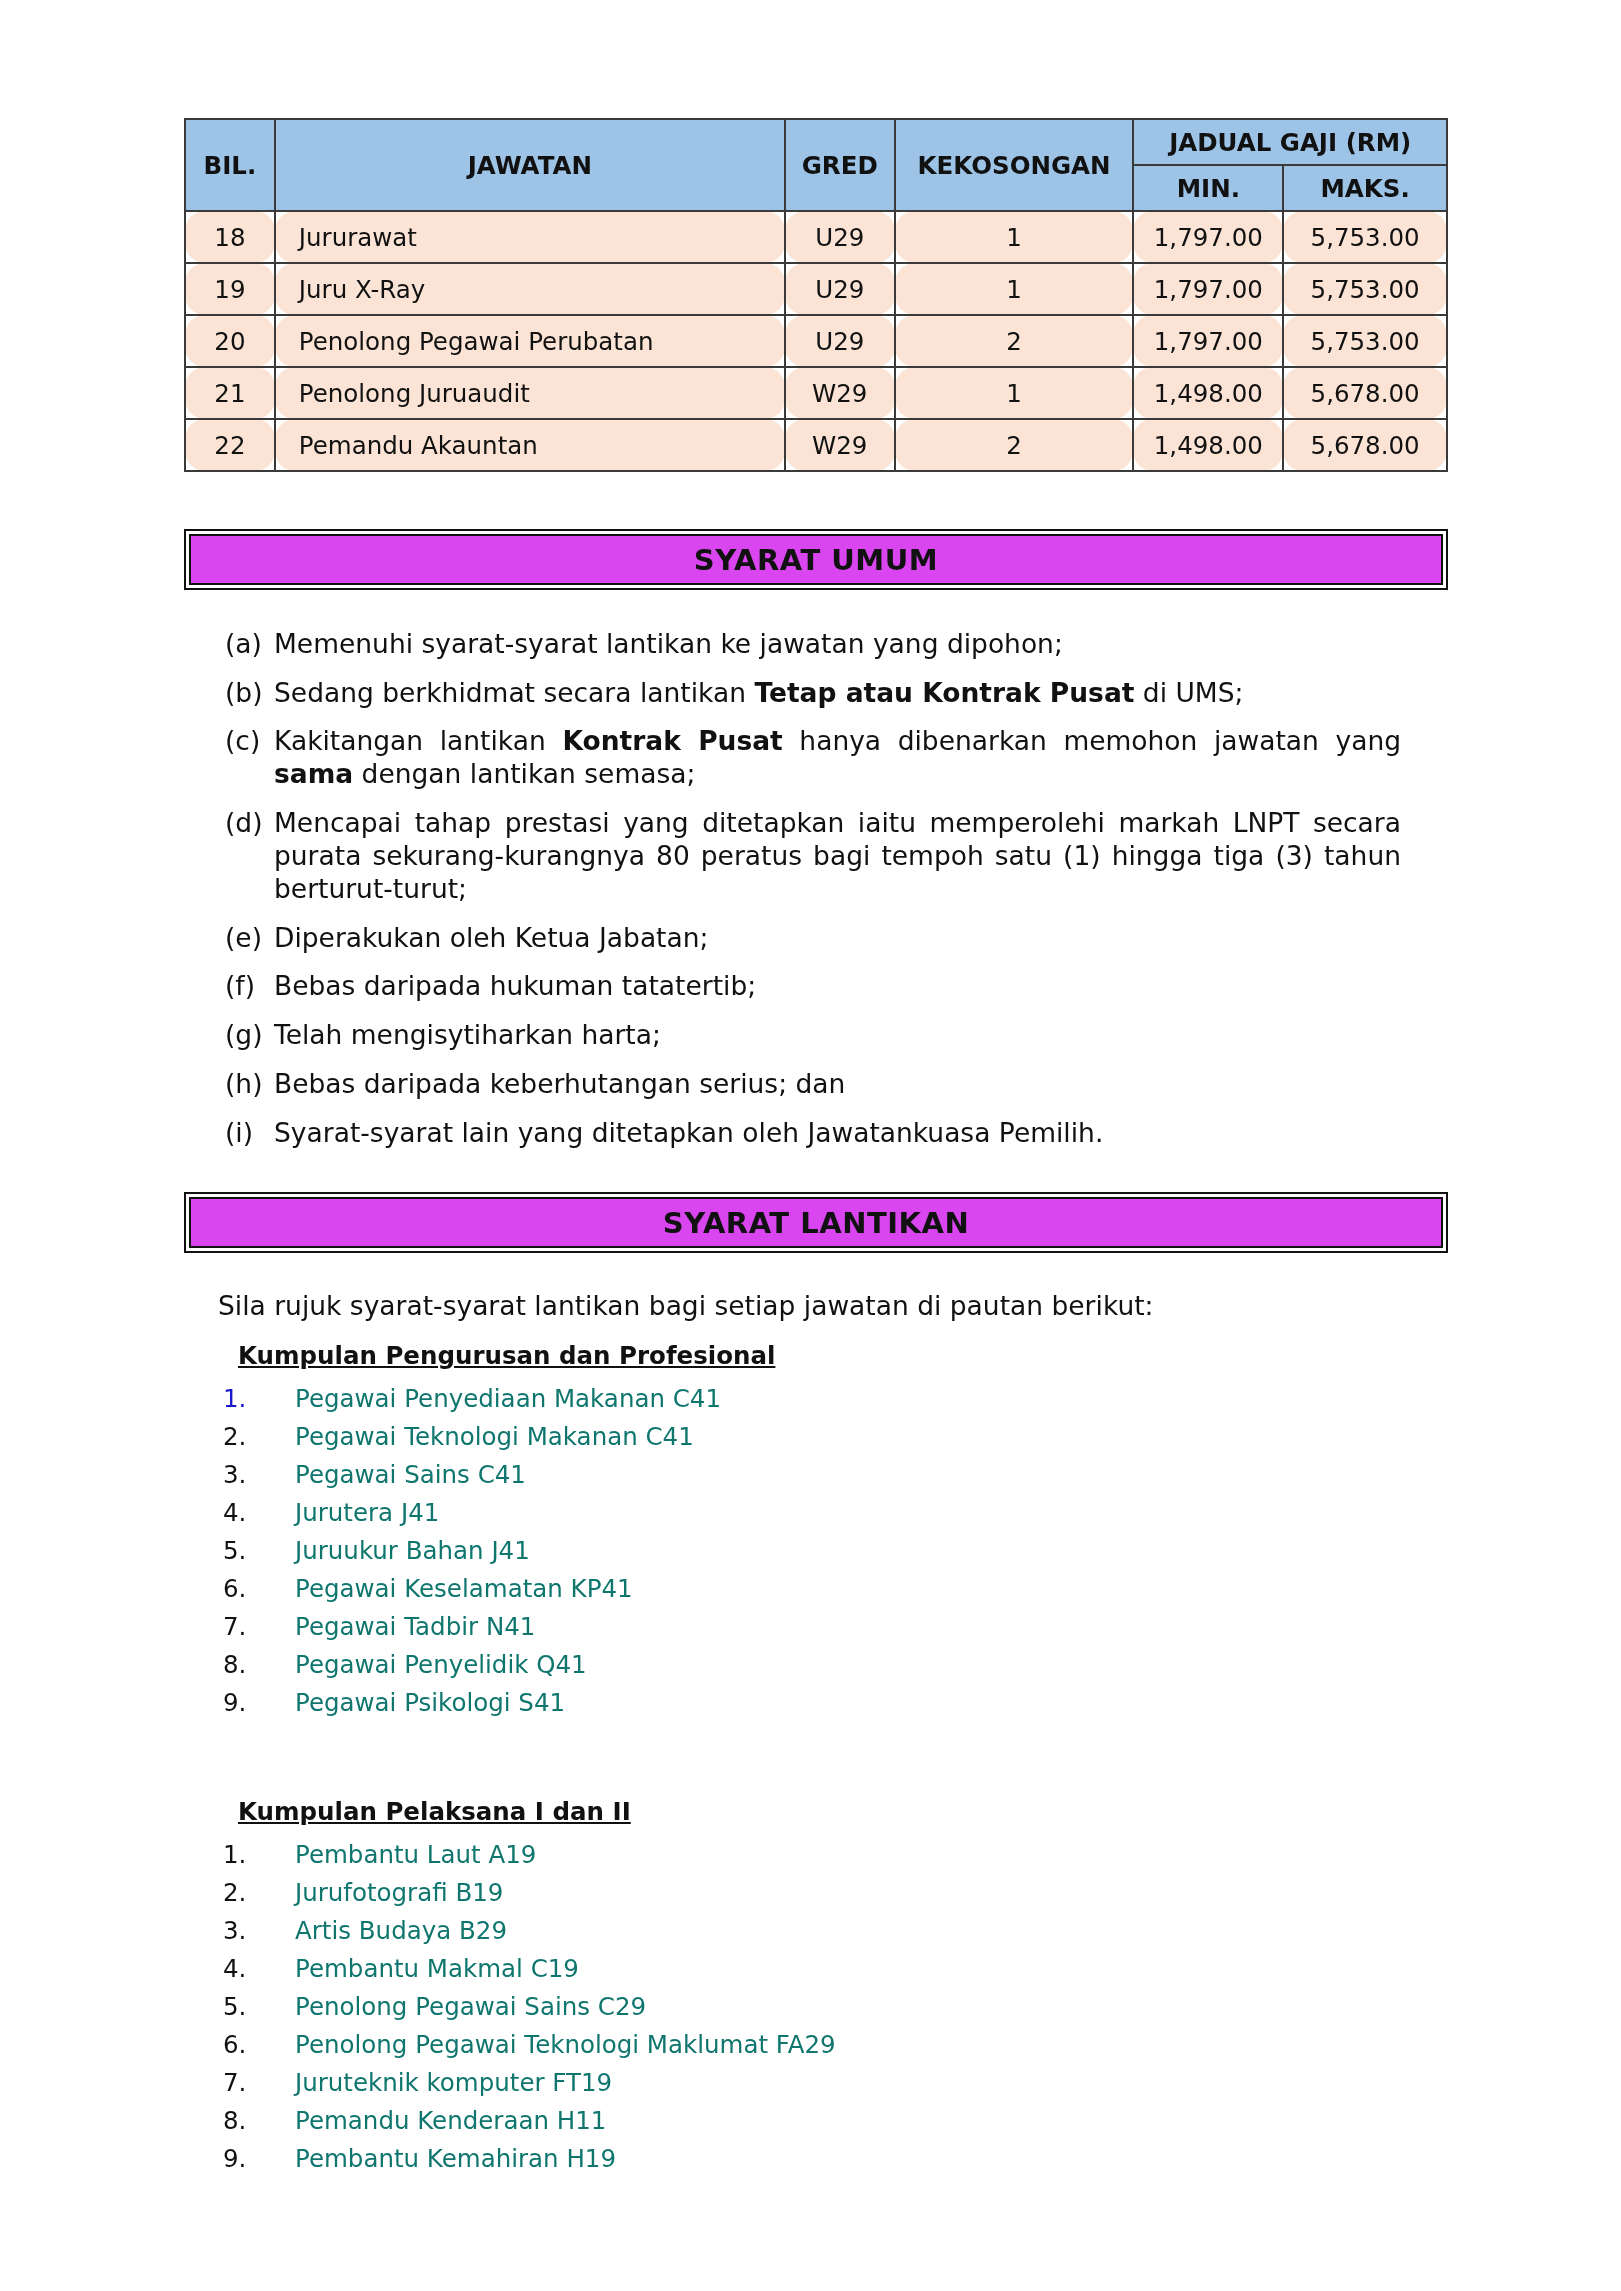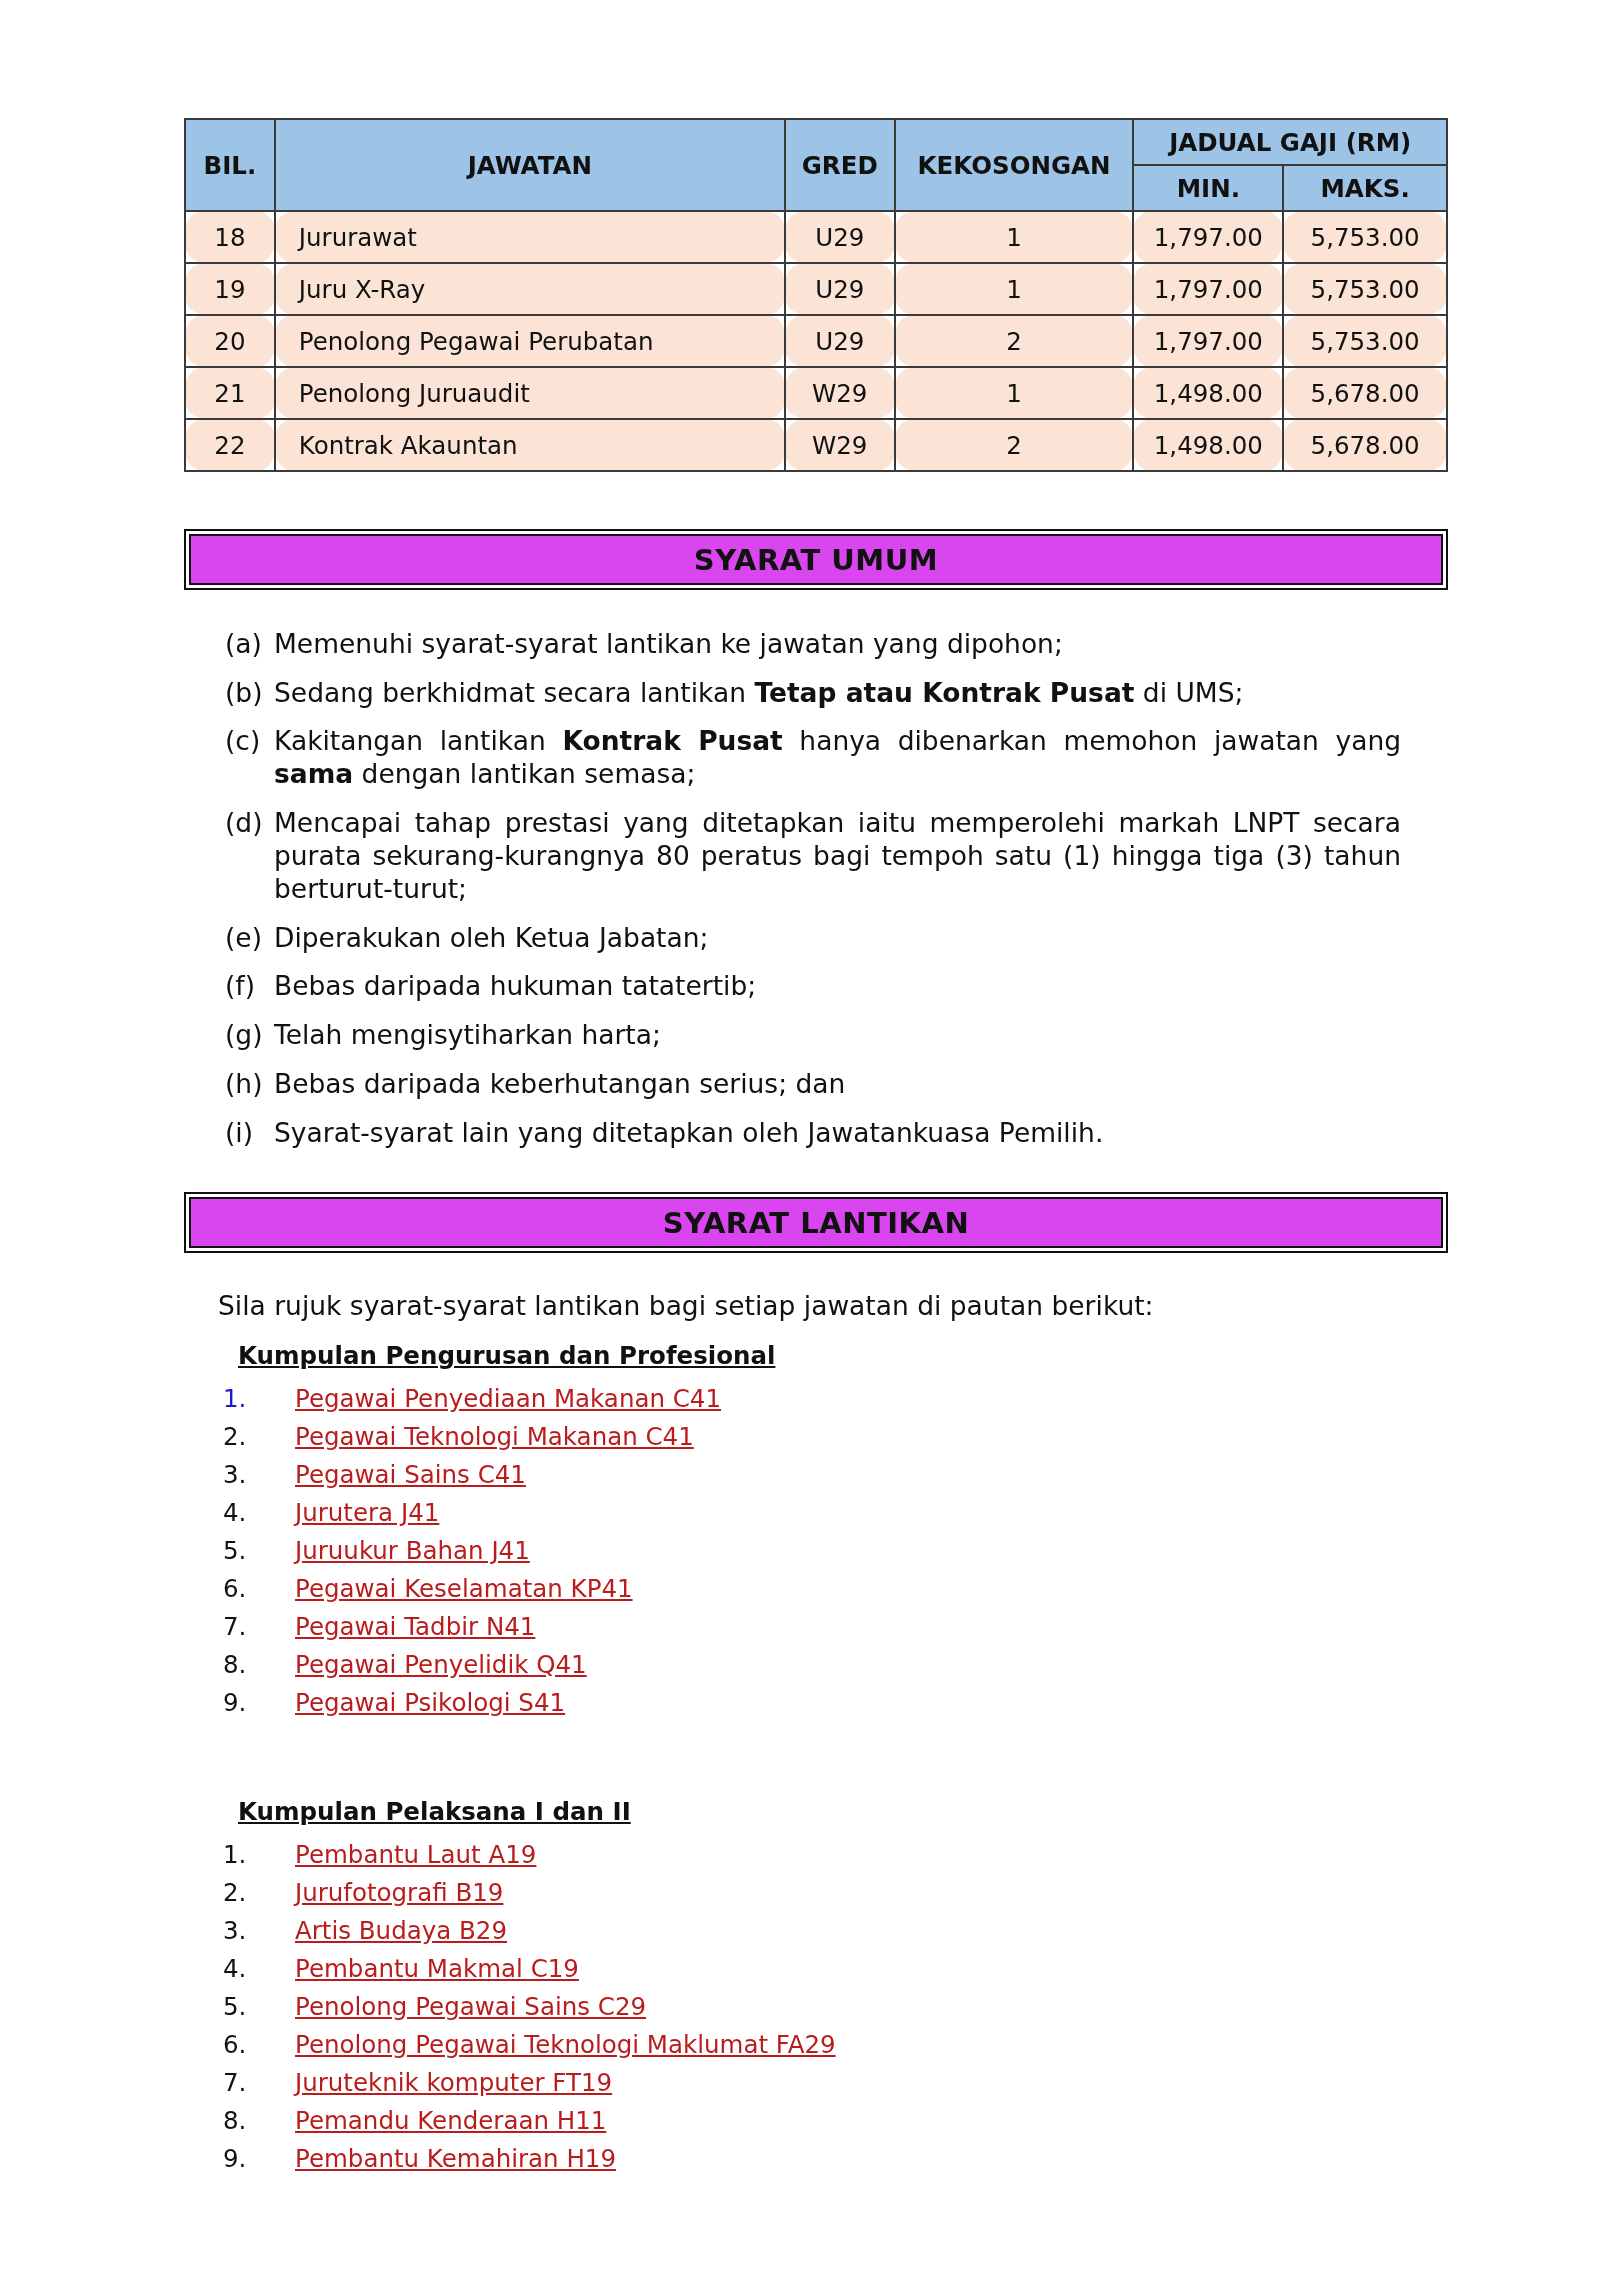--- a/index.html
+++ b/index.html
@@ -66,21 +66,21 @@
     #gt-2 { top: 1797px; }
     .links {
       position: absolute; left: 223px; font-size: 24.5px;
     }
     #links-1 { top: 1379px; }
     #links-2 { top: 1835px; }
     .links .row { display: flex; height: 38px; align-items: center; }
     .links .num { width: 72px; flex: none; color: #111; }
     .links .row.first .num { color: #1a1acd; }
     .links a {
-      color: #b91c1c; text-decoration: underline; cursor: pointer;
+      color: #0f766e; cursor: pointer;
     }
   </style>
 </head>
 <body>
 
 <table class="gaji">
   <colgroup>
     <col class="c-bil">
       <col class="c-jaw">
       <col class="c-gred">
@@ -129,21 +129,21 @@
       <tr>
         <td>21</td>
         <td class="jawatan">Penolong Juruaudit</td>
         <td>W29</td>
         <td>1</td>
         <td>1,498.00</td>
         <td>5,678.00</td>
       </tr>
       <tr>
         <td>22</td>
-        <td class="jawatan">Kontrak Akauntan</td>
+        <td class="jawatan">Pemandu Akauntan</td>
         <td>W29</td>
         <td>2</td>
         <td>1,498.00</td>
         <td>5,678.00</td>
       </tr>
     </tbody>
 </table>
 
 <div class="banner" id="banner-umum">
   <div class="inner">SYARAT UMUM</div>

